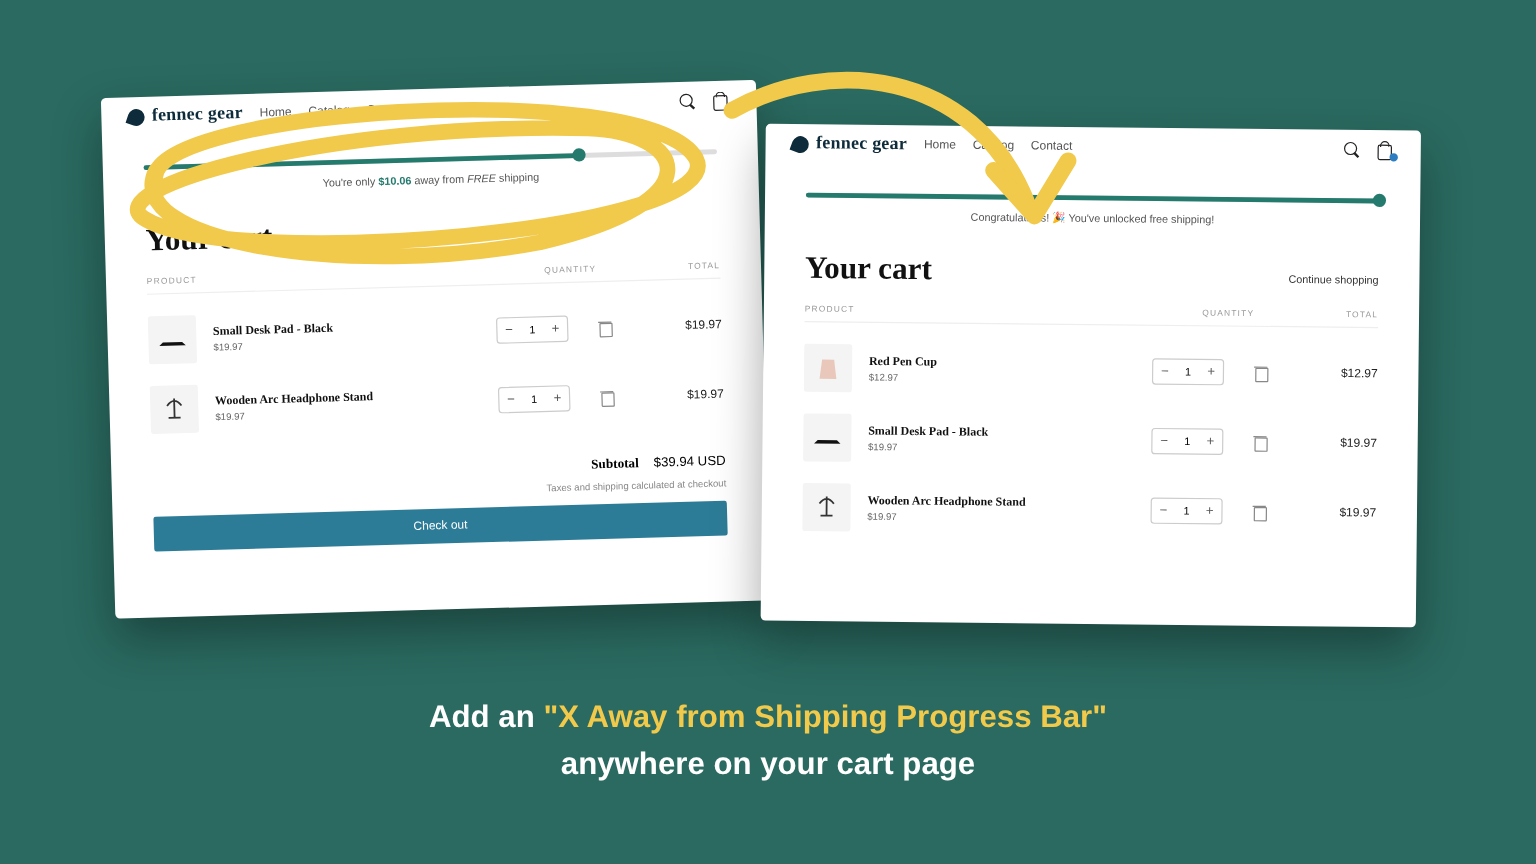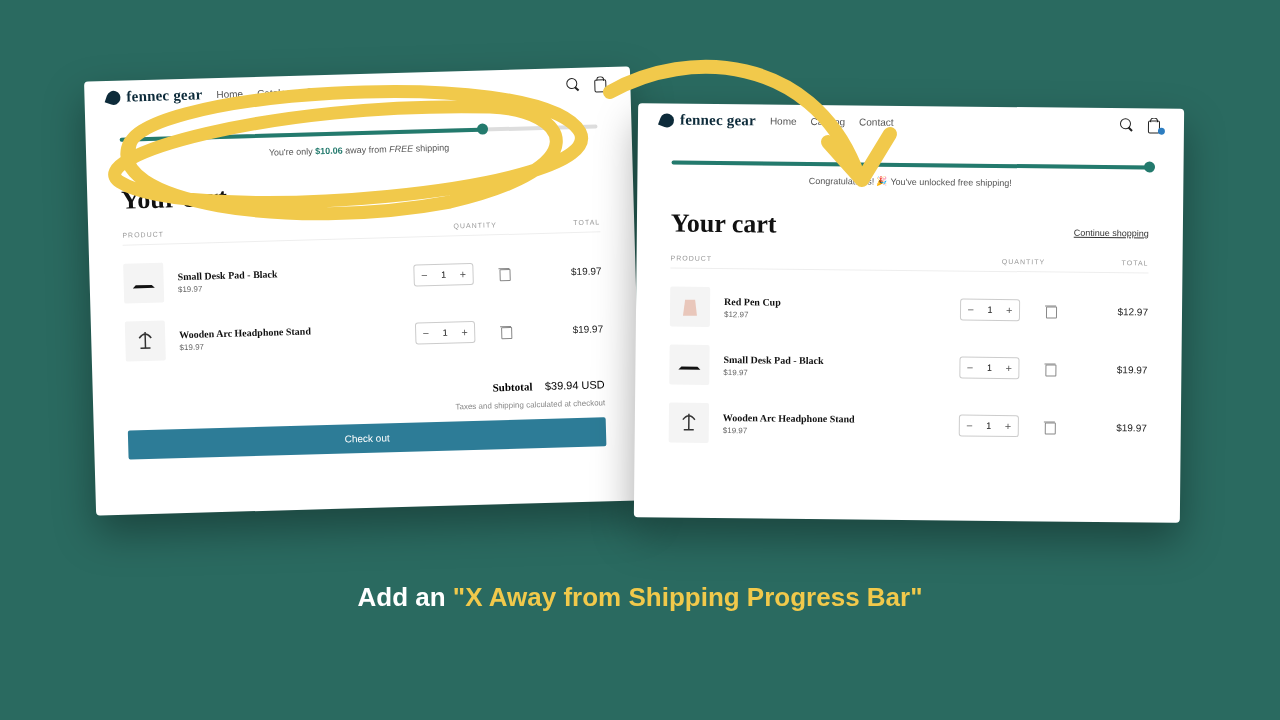--- a/index.html
+++ b/index.html
@@ -32,21 +32,21 @@
   .progress-wrap { margin: 28px 34px 0; }
   .progress-track { height:4px; background:#ddd; border-radius:3px; position:relative; }
   .progress-fill  { height:4px; background:#237a6d; border-radius:3px; position:absolute; left:0; top:0; }
   .progress-knob  { width:11px;height:11px; background:#237a6d; border-radius:50%; position:absolute; top:-4px; transform:translateX(-50%); }
   .progress-msg  { text-align:center; font-size:9px; color:#555; margin-top:10px; }
   .progress-msg .amt { color:#237a6d; font-weight:700; }
   .progress-msg .em  { font-style:italic; }
 
   .cart-head { display:flex; align-items:baseline; margin: 24px 34px 0; }
   .cart-head h2 { font-family: Georgia, 'Times New Roman', serif; font-weight:900; font-size:26px; color:#111; }
-  .cart-head .cont { margin-left:auto; font-size:9px; color:#333; text-decoration:underline; cursor:pointer; }
+  .cart-head .cont { margin-left:auto; font-size:9px; color:#333; cursor:pointer; }
 
   .colhdrs { display:flex; margin:16px 34px 0; font-size:7px; letter-spacing:1px; color:#999; text-transform:uppercase; }
   .colhdrs .c-prod { flex:1; }
   .colhdrs .c-qty  { width:130px; text-align:center; }
   .colhdrs .c-tot  { width:60px; text-align:right; }
   .hr { height:1px; background:#eee; margin:6px 34px 0; }
 
   .row { display:flex; align-items:center; margin:18px 34px 0; gap:14px; }
   .thumb { width:40px;height:40px; background:#f4f4f4; border-radius:2px; display:flex; align-items:center; justify-content:center; }
   .thumb svg { width:30px; height:30px; }
@@ -260,13 +260,14 @@
   <path d="M60 80 C 40 20, 470 -10, 510 60 C 540 120, 120 155, 50 110 C 10 85, 200 30, 420 35 C 500 38, 530 95, 380 130 C 220 160, 30 130, 60 70" fill="none" stroke="#f1c94b" stroke-width="13" stroke-linecap="round"></path>
 </svg>
 
 <svg class="scribble-arrow" viewBox="0 0 310 170">
   <path d="M10 40 C 90 -5, 210 5, 255 115" fill="none" stroke="#f1c94b" stroke-width="14" stroke-linecap="round"></path>
   <path d="M228 90 L262 128 L290 82" fill="none" stroke="#f1c94b" stroke-width="14" stroke-linecap="round" stroke-linejoin="round"></path>
 </svg>
 
 <div class="tagline">
   <span>Add an </span><span class="yellow">"X Away from Shipping Progress Bar"</span><br>
+  <span>anywhere on your cart page</span>
 </div>
 
 </body></html>

